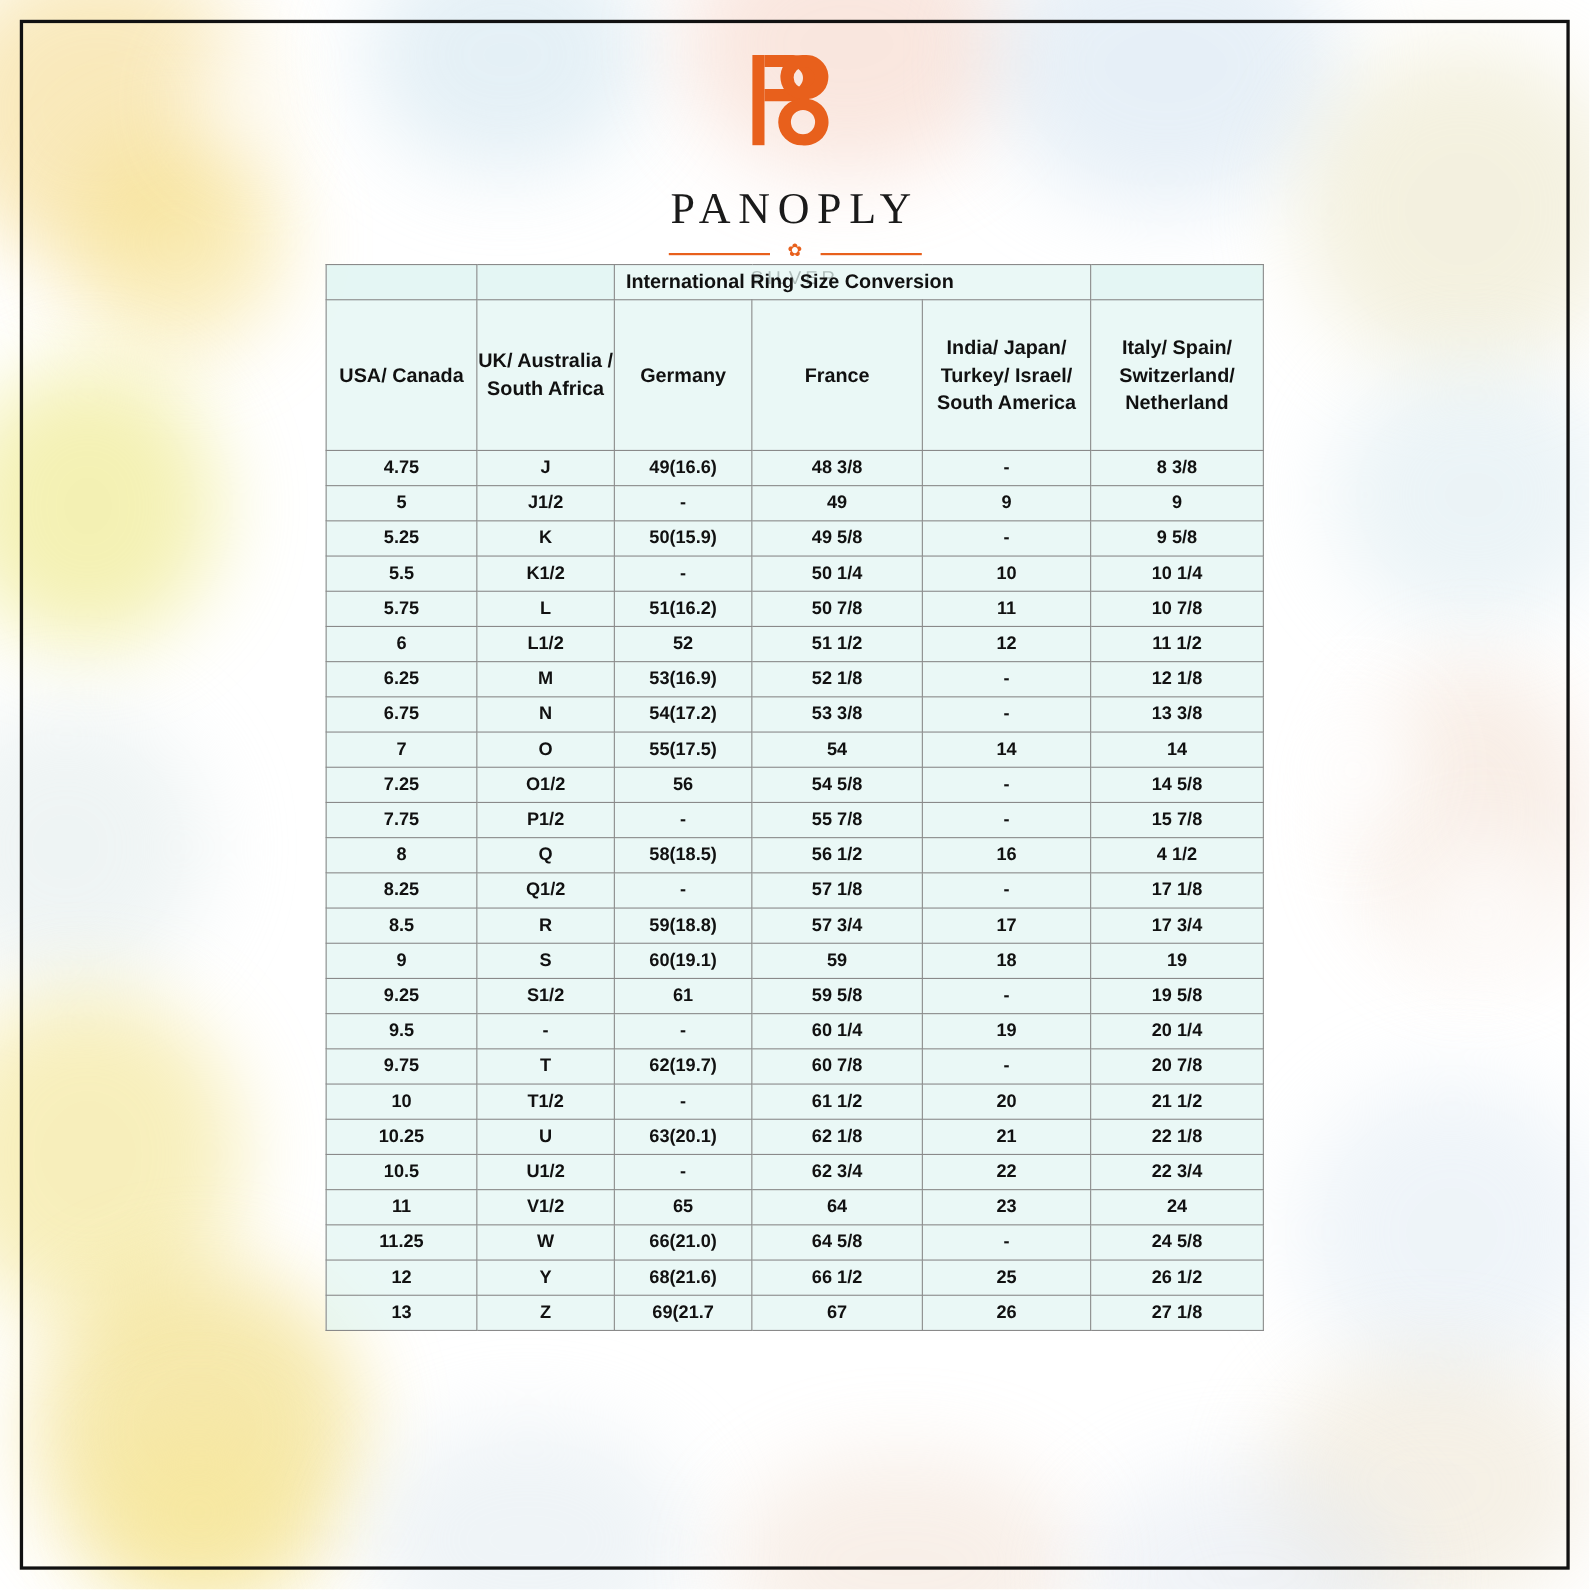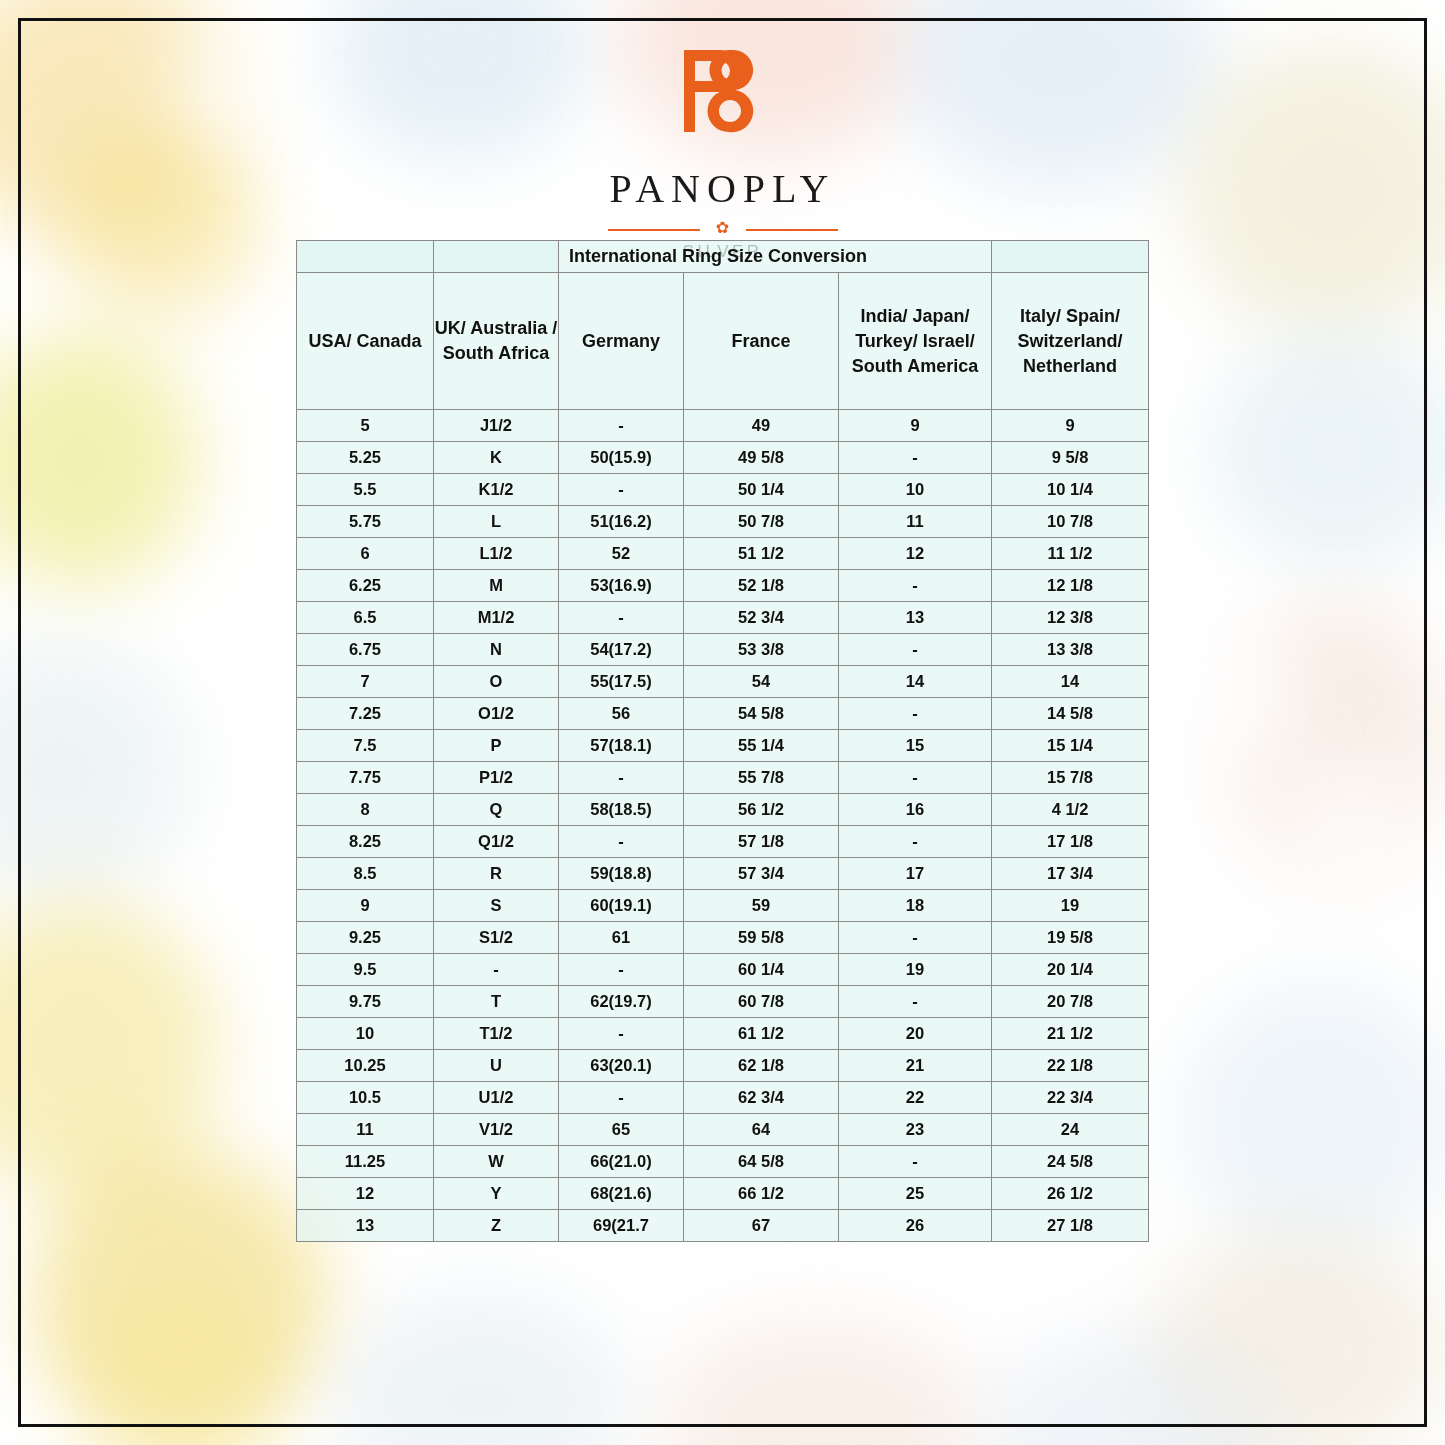--- a/index.html
+++ b/index.html
@@ -218,20 +218,28 @@
           <td class="hdr">USA/ Canada</td>
           <td class="hdr">UK/ Australia / South Africa</td>
           <td class="hdr">Germany</td>
           <td class="hdr">France</td>
           <td class="hdr">India/ Japan/ Turkey/ Israel/ South America</td>
           <td class="hdr">Italy/ Spain/ Switzerland/ Netherland</td>
         </tr>
       </thead>
       <tbody id="table-body">
           <tr>
+            <td class="c0">4.75</td>
+            <td class="c1">J</td>
+            <td class="c2">49(16.6)</td>
+            <td class="c3">48 3/8</td>
+            <td class="c4">-</td>
+            <td class="c5">8 3/8</td>
+          </tr>
+          <tr>
             <td class="c0">5</td>
             <td class="c1">J1/2</td>
             <td class="c2">-</td>
             <td class="c3">49</td>
             <td class="c4">9</td>
             <td class="c5">9</td>
           </tr>
           <tr>
             <td class="c0">5.25</td>
             <td class="c1">K</td>
@@ -266,28 +274,20 @@
           </tr>
           <tr>
             <td class="c0">6.25</td>
             <td class="c1">M</td>
             <td class="c2">53(16.9)</td>
             <td class="c3">52 1/8</td>
             <td class="c4">-</td>
             <td class="c5">12 1/8</td>
           </tr>
           <tr>
-            <td class="c0">6.5</td>
-            <td class="c1">M1/2</td>
-            <td class="c2">-</td>
-            <td class="c3">52 3/4</td>
-            <td class="c4">13</td>
-            <td class="c5">12 3/8</td>
-          </tr>
-          <tr>
             <td class="c0">6.75</td>
             <td class="c1">N</td>
             <td class="c2">54(17.2)</td>
             <td class="c3">53 3/8</td>
             <td class="c4">-</td>
             <td class="c5">13 3/8</td>
           </tr>
           <tr>
             <td class="c0">7</td>
             <td class="c1">O</td>
@@ -298,28 +298,20 @@
           </tr>
           <tr>
             <td class="c0">7.25</td>
             <td class="c1">O1/2</td>
             <td class="c2">56</td>
             <td class="c3">54 5/8</td>
             <td class="c4">-</td>
             <td class="c5">14 5/8</td>
           </tr>
           <tr>
-            <td class="c0">7.5</td>
-            <td class="c1">P</td>
-            <td class="c2">57(18.1)</td>
-            <td class="c3">55 1/4</td>
-            <td class="c4">15</td>
-            <td class="c5">15 1/4</td>
-          </tr>
-          <tr>
             <td class="c0">7.75</td>
             <td class="c1">P1/2</td>
             <td class="c2">-</td>
             <td class="c3">55 7/8</td>
             <td class="c4">-</td>
             <td class="c5">15 7/8</td>
           </tr>
           <tr>
             <td class="c0">8</td>
             <td class="c1">Q</td>

